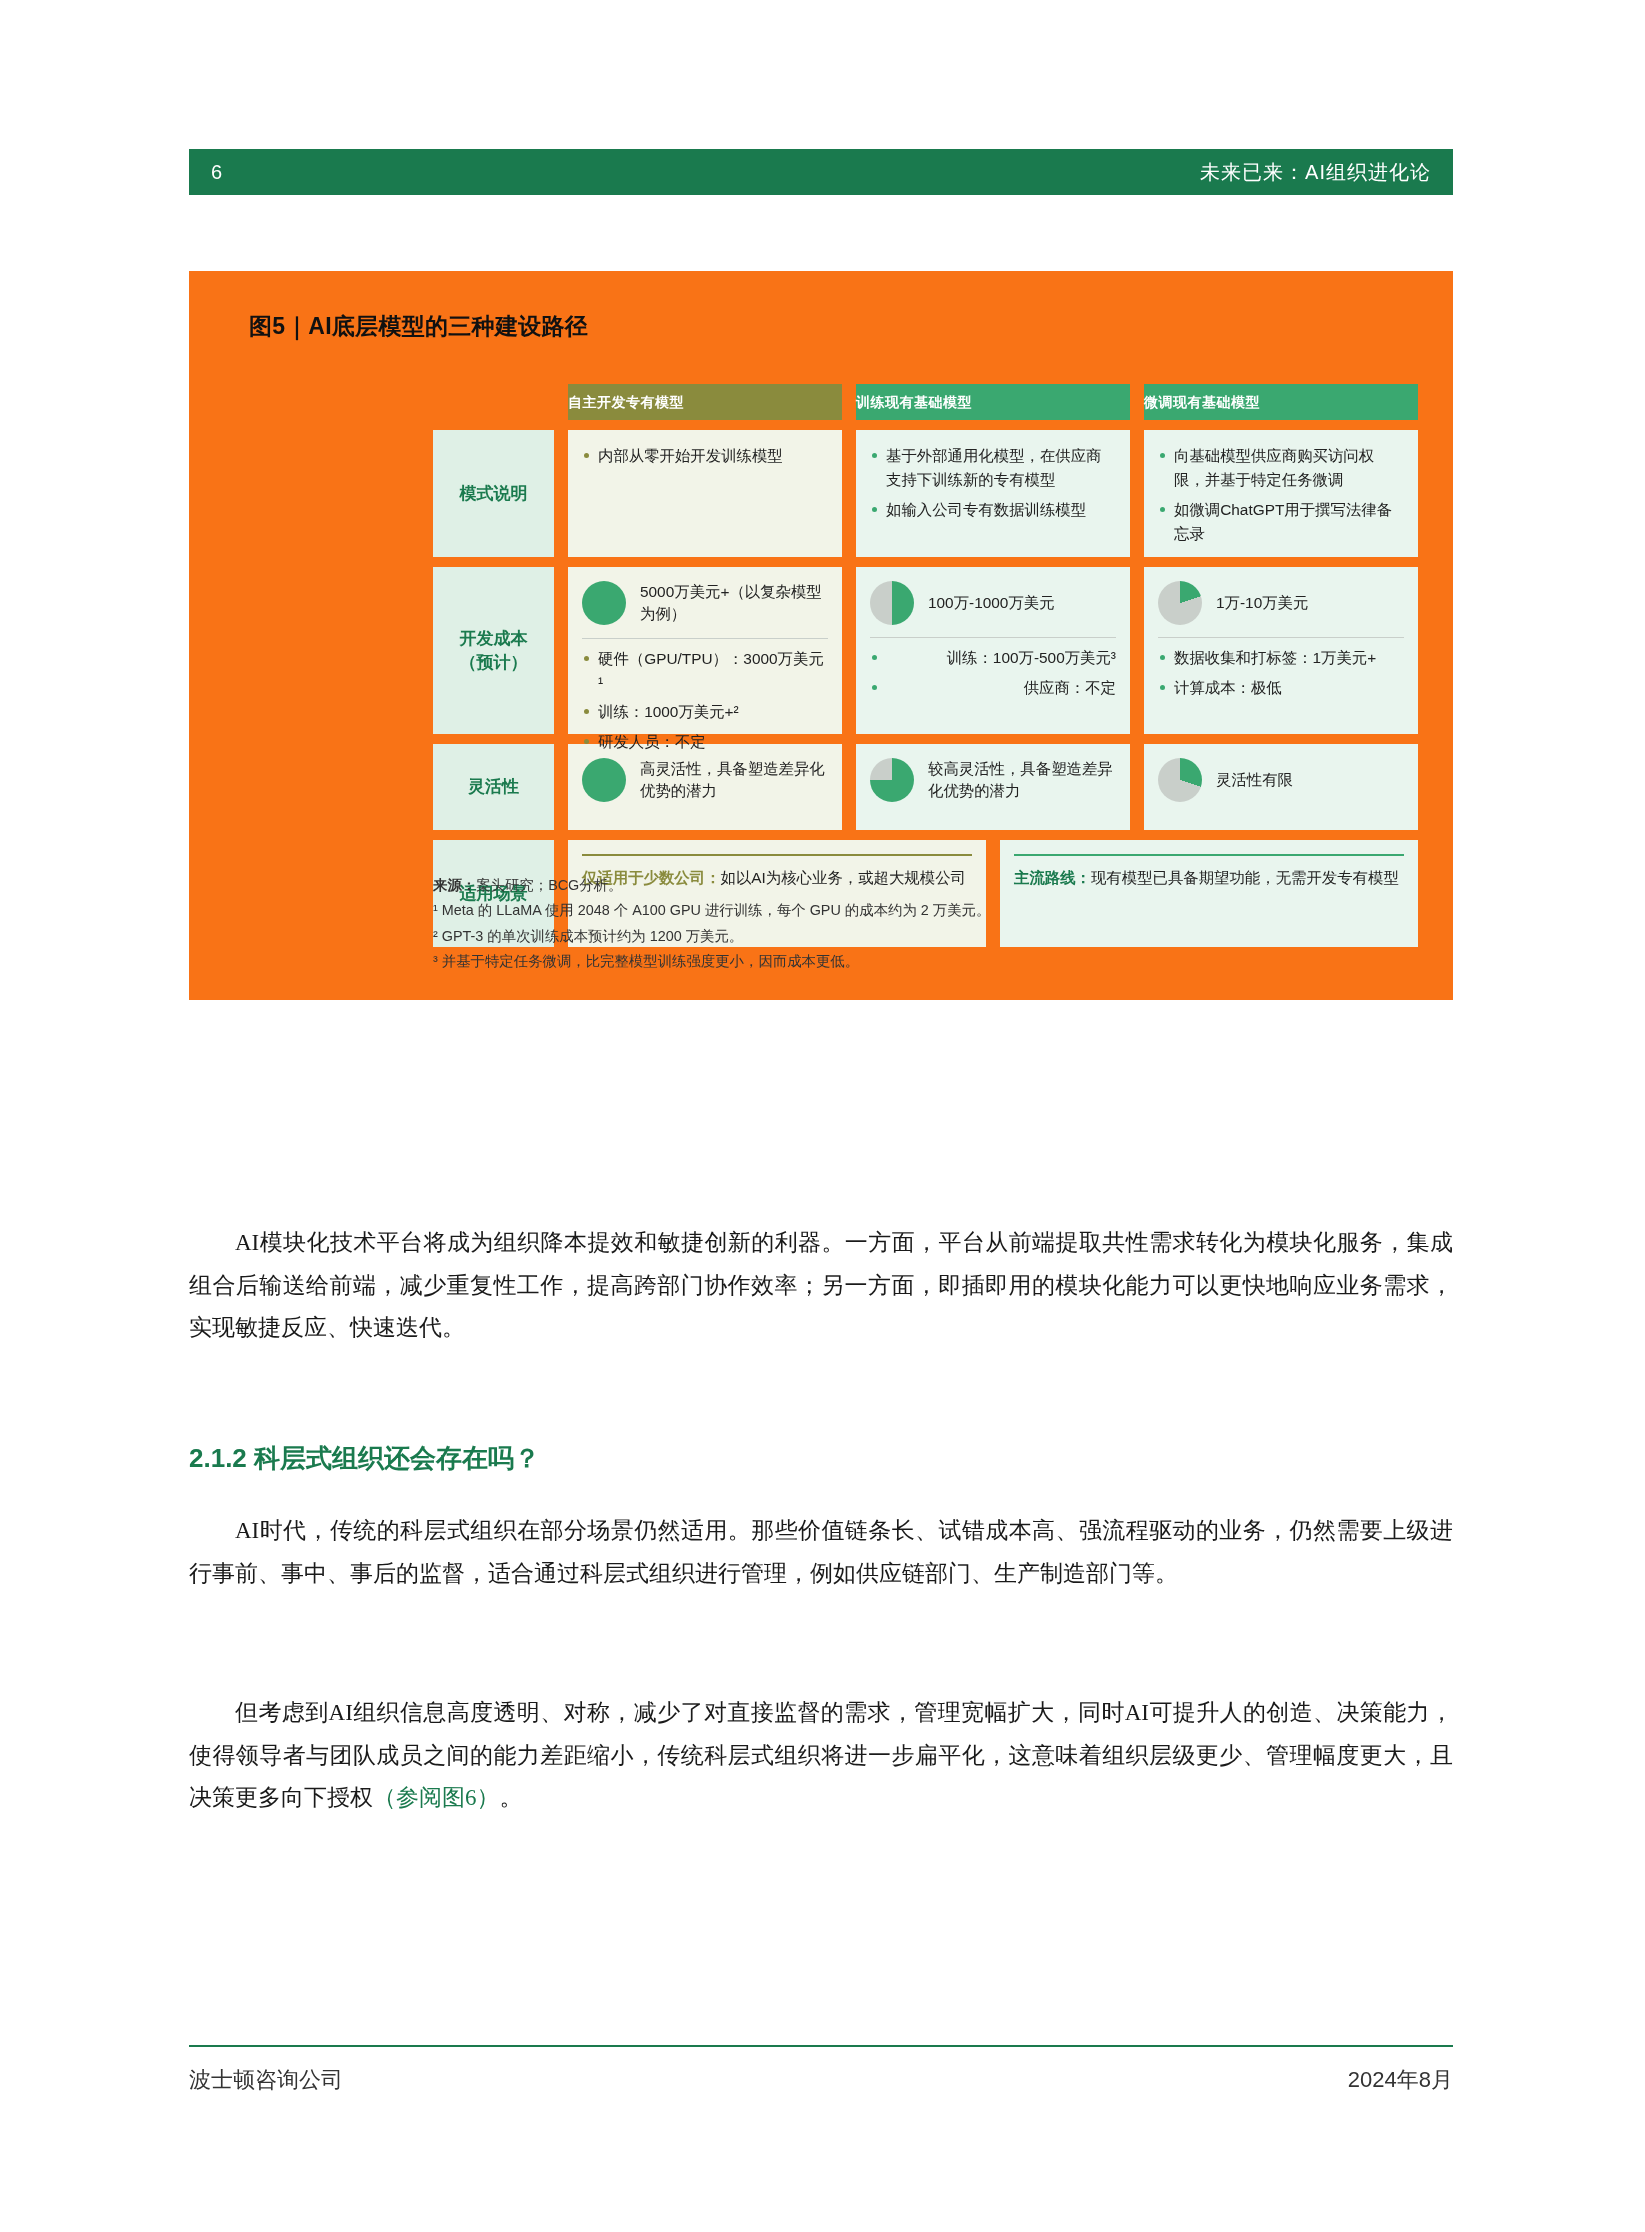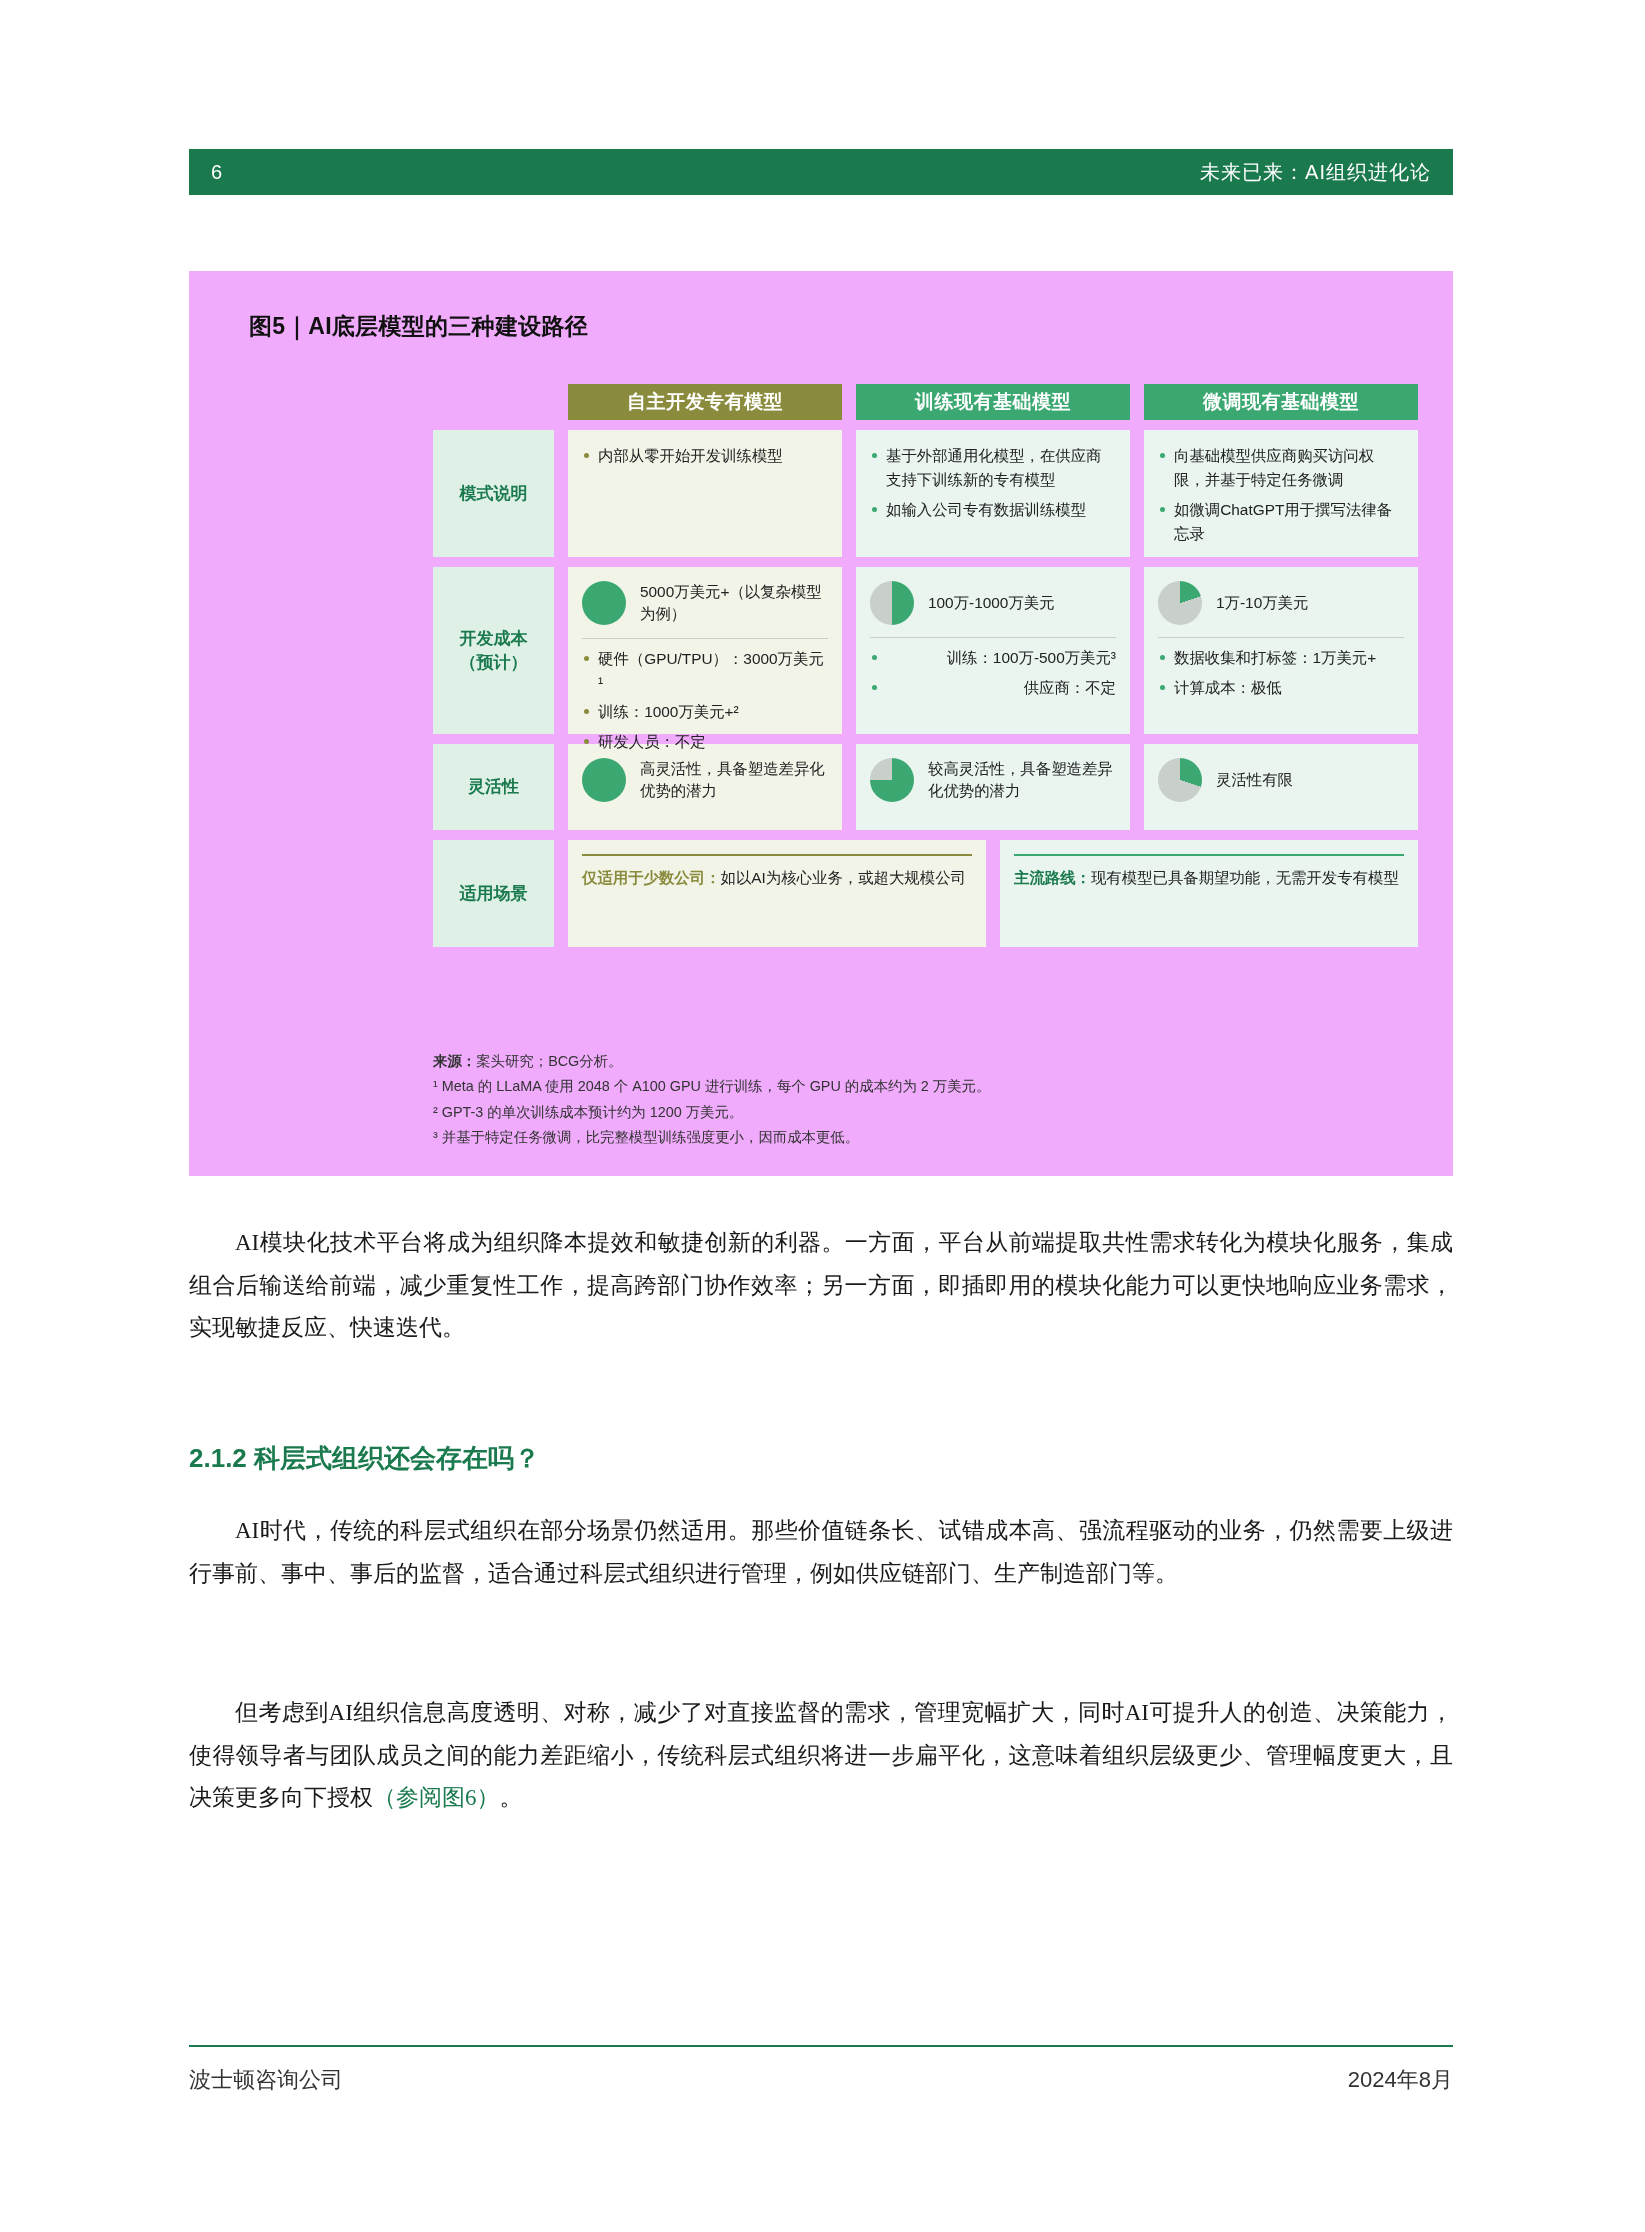--- a/index.html
+++ b/index.html
@@ -47,22 +47,22 @@
     font-size: 20px;
     letter-spacing: 1px;
   }
 
   
   .figure {
     position: absolute;
     left: 189px;
     top: 271px;
     width: 1264px;
-    height: 905px;
-    background: #f0abfc;
+    height: 729px;
+    background: #f97316;
     box-sizing: border-box;
     padding: 24px 30px 0 30px;
   }
   .figure-title {
     font-size: 23px;
     font-weight: bold;
     color: #111111;
     letter-spacing: 0.3px;
     margin-left: 30px;
     margin-top: 16px;
@@ -89,23 +89,22 @@
   }
   .col {
     flex: 1 1 0;
     margin-right: 14px;
   }
   .col:last-child { margin-right: 0; }
 
   .col-head {
     height: 36px;
     line-height: 36px;
-    text-align: center;
     color: #ffffff;
-    font-size: 19px;
+    font-size: 14px;
     font-weight: bold;
     letter-spacing: 0.5px;
   }
   .head-a { background: #8a8b3d; }
   .head-b { background: #3aa870; }
   .head-c { background: #3aa870; }
 
   .label-cell {
     background: #dff0e6;
     color: #1a7a4e;

